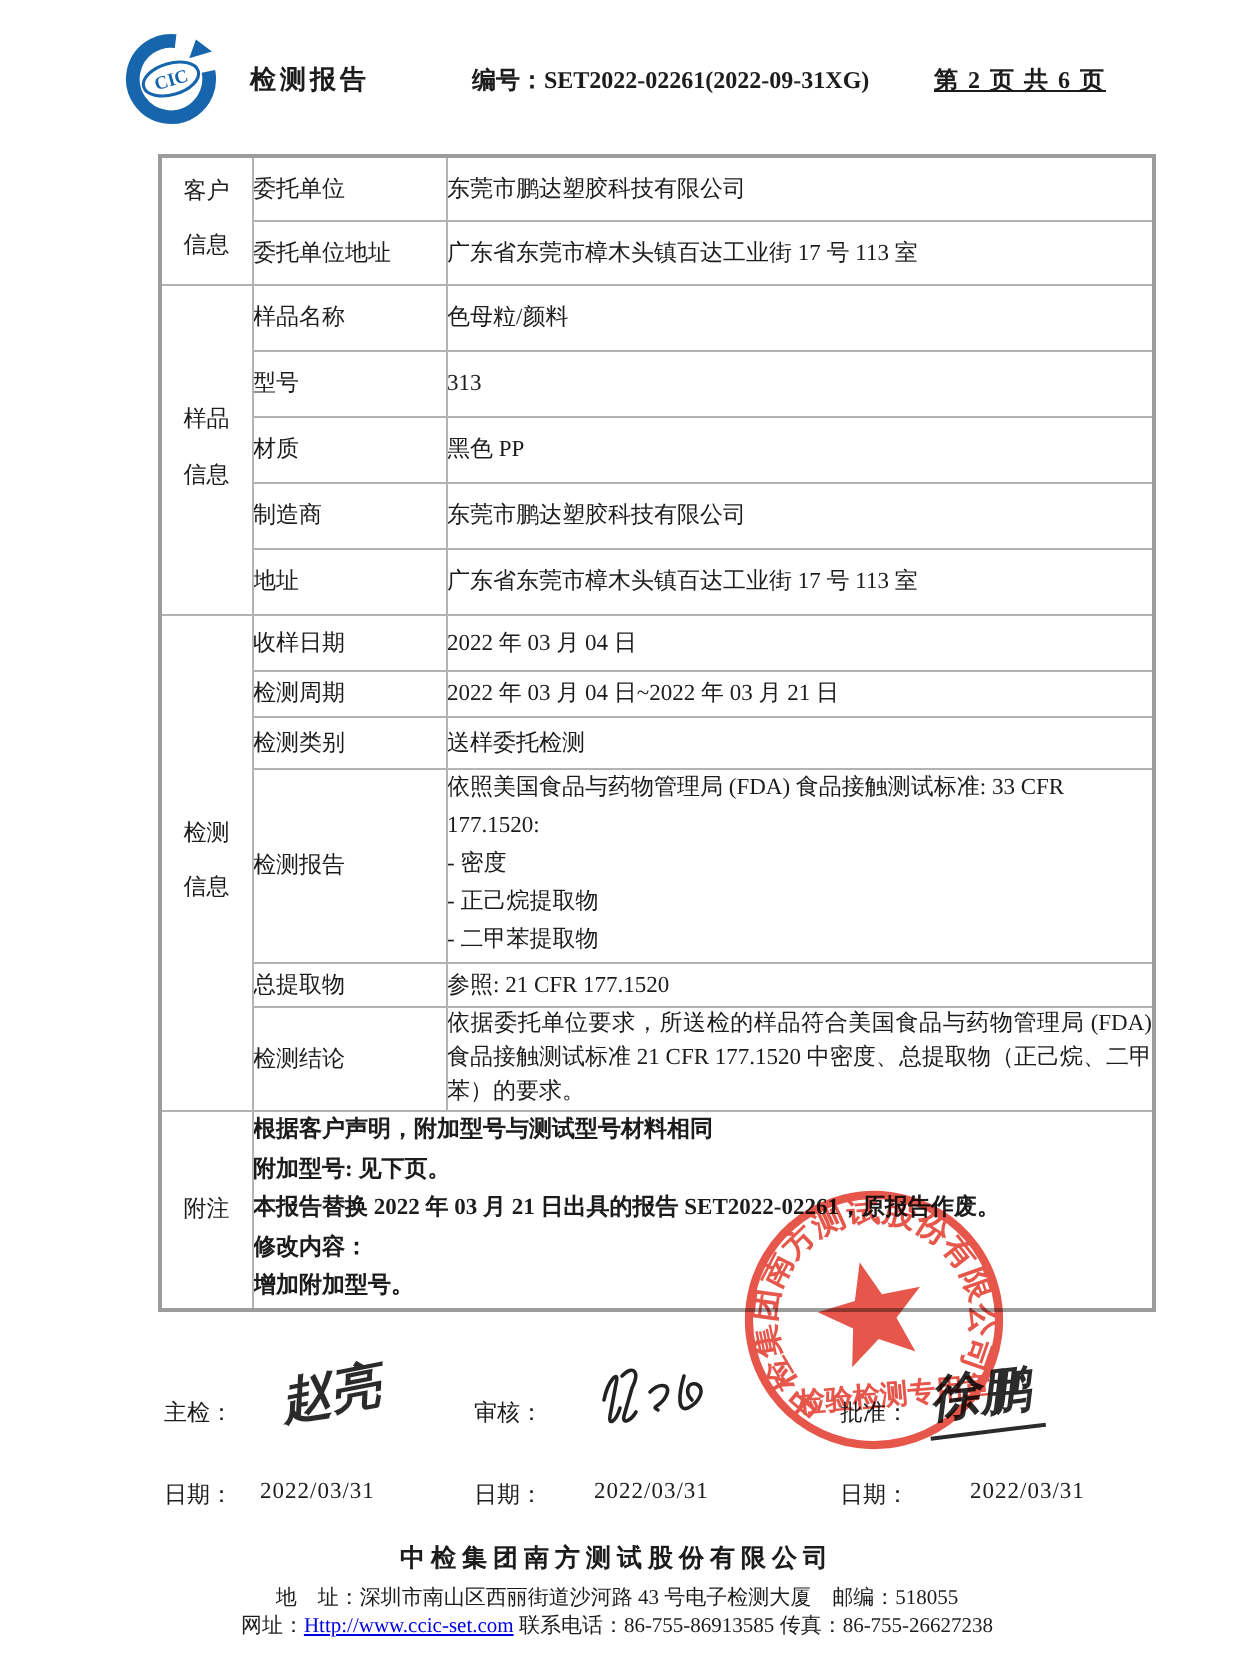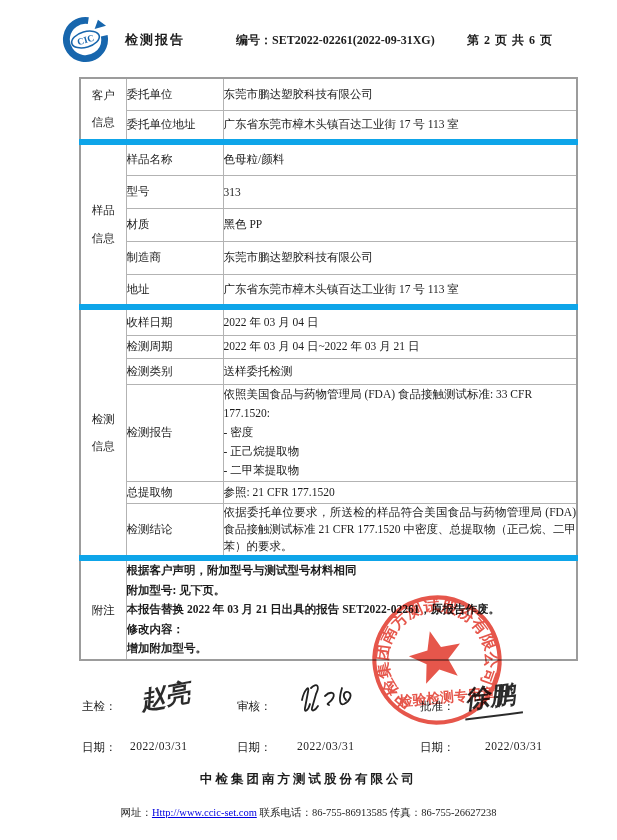--- a/index.html
+++ b/index.html
@@ -4,32 +4,32 @@
 <style>
   html,body{margin:0;padding:0;background:#ffffff;}
   .page{
     position:relative;width:617px;height:840px;background:#ffffff;overflow:hidden;
     font-family:"Liberation Serif","DejaVu Serif",serif;color:#1c1c1c;
   }
   
   .hdr-logo{position:absolute;left:62px;top:16px;width:47px;height:47px;}
   .hdr-title{position:absolute;left:125px;top:31px;font-size:13px;font-weight:bold;letter-spacing:2px;}
   .hdr-no{position:absolute;left:236px;top:32px;font-size:12px;font-weight:bold;}
-  .hdr-page{position:absolute;left:467px;top:32px;font-size:12px;font-weight:bold;letter-spacing:1px;}
+  .hdr-page{position:absolute;left:467px;top:32px;font-size:12px;font-weight:bold;letter-spacing:1px;text-decoration:underline;}
   
   table.rep{
     position:absolute;left:62px;top:77px;width:497px;border-collapse:collapse;table-layout:fixed;
     border:2px solid #9c9c9c;
     margin-left:17px;
   }
   table.rep td{
     border:1px solid #b3b3b3;font-size:11.5px;color:#1c1c1c;vertical-align:middle;
     padding:0;overflow:hidden;
   }
-  tr.sec td{border-top:6px solid #0ea5e9;}
+  tr.sec td{border-top:1px solid #0ea5e9;}
   td.group{text-align:center;white-space:pre-line;line-height:2.35;}
   td.label{padding-left:12px;}
   td.value{padding-left:14px;padding-right:8px;}
   td.multi{vertical-align:top;white-space:pre-line;line-height:1.67;padding-top:6px;padding-bottom:4px;}
   td.justify{line-height:1.5;padding-top:4px;padding-bottom:4px;text-align:justify;vertical-align:middle;}
   td.note{vertical-align:top;white-space:pre-line;line-height:1.7;padding:6px 10px 4px 12px;font-weight:bold;}
   
   .sig-label{position:absolute;font-size:11.5px;}
   .date-label{position:absolute;font-size:11.5px;}
   .date-value{position:absolute;font-size:11.5px;letter-spacing:.5px;}
@@ -178,17 +178,20 @@
         <text font-size="14.5" font-weight="bold" fill="#e23b2e" font-family="Liberation Serif, serif">
           <textPath href="#sealArc" startOffset="0" textLength="224" lengthAdjust="spacingAndGlyphs">中检集团南方测试股份有限公司</textPath>
         </text>
         <polygon points="80,51 86.8,68.7 105.7,69.7 90.9,81.6 95.9,99.8 80,89.5 64.1,99.8 69.1,81.6 54.3,69.7 73.2,68.7" fill="#e23b2e"></polygon>
         <text x="80" y="122" text-anchor="middle" font-size="13.5" font-weight="bold" fill="#e23b2e" font-family="Liberation Serif, serif" transform="rotate(9 80 122)">检验检测专用章</text>
       </g>
     </svg>
   </div>
 
   <div class="ft-company">中检集团南方测试股份有限公司</div>
+  <div class="ft-line1">
+    <span>地　址：</span><span>深圳市南山区西丽街道沙河路 43 号电子检测大厦</span><span>　邮编：</span><span>518055</span>
+  </div>
   <div class="ft-line2">
     <span>网址：</span><a class="ft-url" href="#">Http://www.ccic-set.com</a><span> 联系电话：</span><span>86-755-86913585</span><span> 传真：</span><span>86-755-26627238</span>
   </div>
 
 </div>
 
 </body></html>

